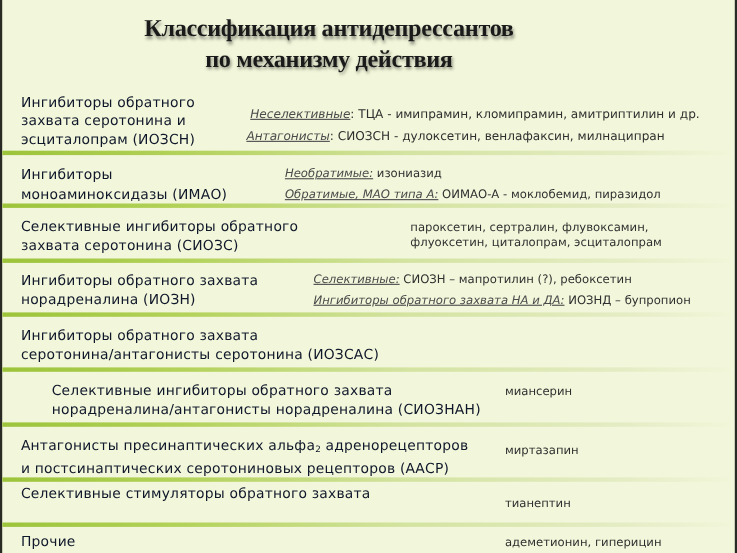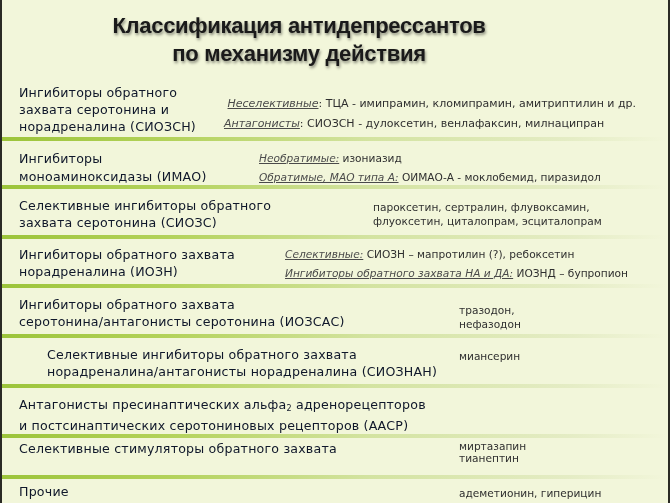--- a/index.html
+++ b/index.html
@@ -9,21 +9,21 @@
       font-family: "DejaVu Sans", sans-serif;
     }
     .frame {
       position: absolute; left: 2px; top: 0; width: 666px; height: 503px;
       background: #f2f6da;
       overflow: hidden;
     }
     .title {
       position: absolute; left: 0; top: 12px; width: 594px;
       text-align: center;
-      font-family: Liberation Sans, sans-serif;
+      font-family: Liberation Serif, serif;
       font-weight: bold;
       font-size: 22px;
       line-height: 28px;
       color: #1a1a1a;
       text-shadow: 1px 2px 3px rgba(0,0,0,0.45);
       letter-spacing: -0.3px;
     }
     .divider {
       position: absolute; left: 0; width: 664px; height: 4px;
       background: linear-gradient(to right, #9cc43a 0%, #b3d25a 25%, #d3e3a0 55%, #e4ecc4 85%, rgba(240,245,215,0) 100%);
@@ -46,21 +46,21 @@
 
 <div class="frame">
   <div class="title">
     <div>Классификация антидепрессантов</div>
     <div>по механизму действия</div>
   </div>
 
   <div class="cat" style="top:84px;">
     <div>Ингибиторы обратного</div>
     <div>захвата серотонина и</div>
-    <div>норадреналина (СИОЗСН)</div>
+    <div>эсциталопрам (ИОЗСН)</div>
   </div>
   <div class="desc" style="left:222px; top:94px; font-size:11px; line-height:20px;">
     <div class="desc-line">&nbsp;<span class="u">Неселективные</span><span>: </span><span>ТЦА - имипрамин, кломипрамин, амитриптилин и др.</span></div>
     <div class="desc-line"><span class="u">Антагонисты</span><span>: </span><span>СИОЗСН - дулоксетин, венлафаксин, милнаципран</span></div>
   </div>
   <div class="divider" style="top:137px;"></div>
 
   <div class="cat" style="top:150px; line-height:18px;">
     <div>Ингибиторы</div>
     <div>моноаминоксидазы (ИМАО)</div>
@@ -88,40 +88,36 @@
   <div class="desc" style="left:283px; top:245px; line-height:19px;">
     <div class="desc-line"><span class="u">Селективные:</span><span> </span><span>СИОЗН – мапротилин (?), ребоксетин</span></div>
     <div class="desc-line"><span class="u">Ингибиторы обратного захвата НА и ДА:</span><span> </span><span>ИОЗНД – бупропион</span></div>
   </div>
   <div class="divider" style="top:284px;"></div>
 
   <div class="cat" style="top:296px;">
     <div>Ингибиторы обратного захвата</div>
     <div>серотонина/антагонисты серотонина (ИОЗСАС)</div>
   </div>
-  <div class="desc" style="left:457px; top:303px; line-height:14px;">
-    <div class="desc-line">тразодон,</div>
-    <div class="desc-line">нефазодон</div>
-  </div>
   <div class="divider" style="top:334px;"></div>
 
   <div class="cat" style="top:346px;margin-left:28px;">
     <div>Селективные ингибиторы обратного захвата</div>
     <div>норадреналина/антагонисты норадреналина (СИОЗНАН)</div>
   </div>
   <div class="desc" style="left:457px; top:350px;">
     <div class="desc-line">миансерин</div>
   </div>
   <div class="divider" style="top:384px;"></div>
 
   <div class="cat" style="top:396px;">
     <div><span>Антагонисты пресинаптических альфа</span><sub>2</sub><span> адренорецепторов</span></div>
     <div>и постсинаптических серотониновых рецепторов (ААСР)</div>
   </div>
-  <div class="desc" style="left:457px; top:404px;margin-top:36px;">
+  <div class="desc" style="left:457px; top:404px;">
     <div class="desc-line">миртазапин</div>
   </div>
   <div class="divider" style="top:434px;"></div>
 
   <div class="cat" style="top:440px;">
     <div>Селективные стимуляторы обратного захвата</div>
   </div>
   <div class="desc" style="left:457px; top:452px;">
     <div class="desc-line">тианептин</div>
   </div>

